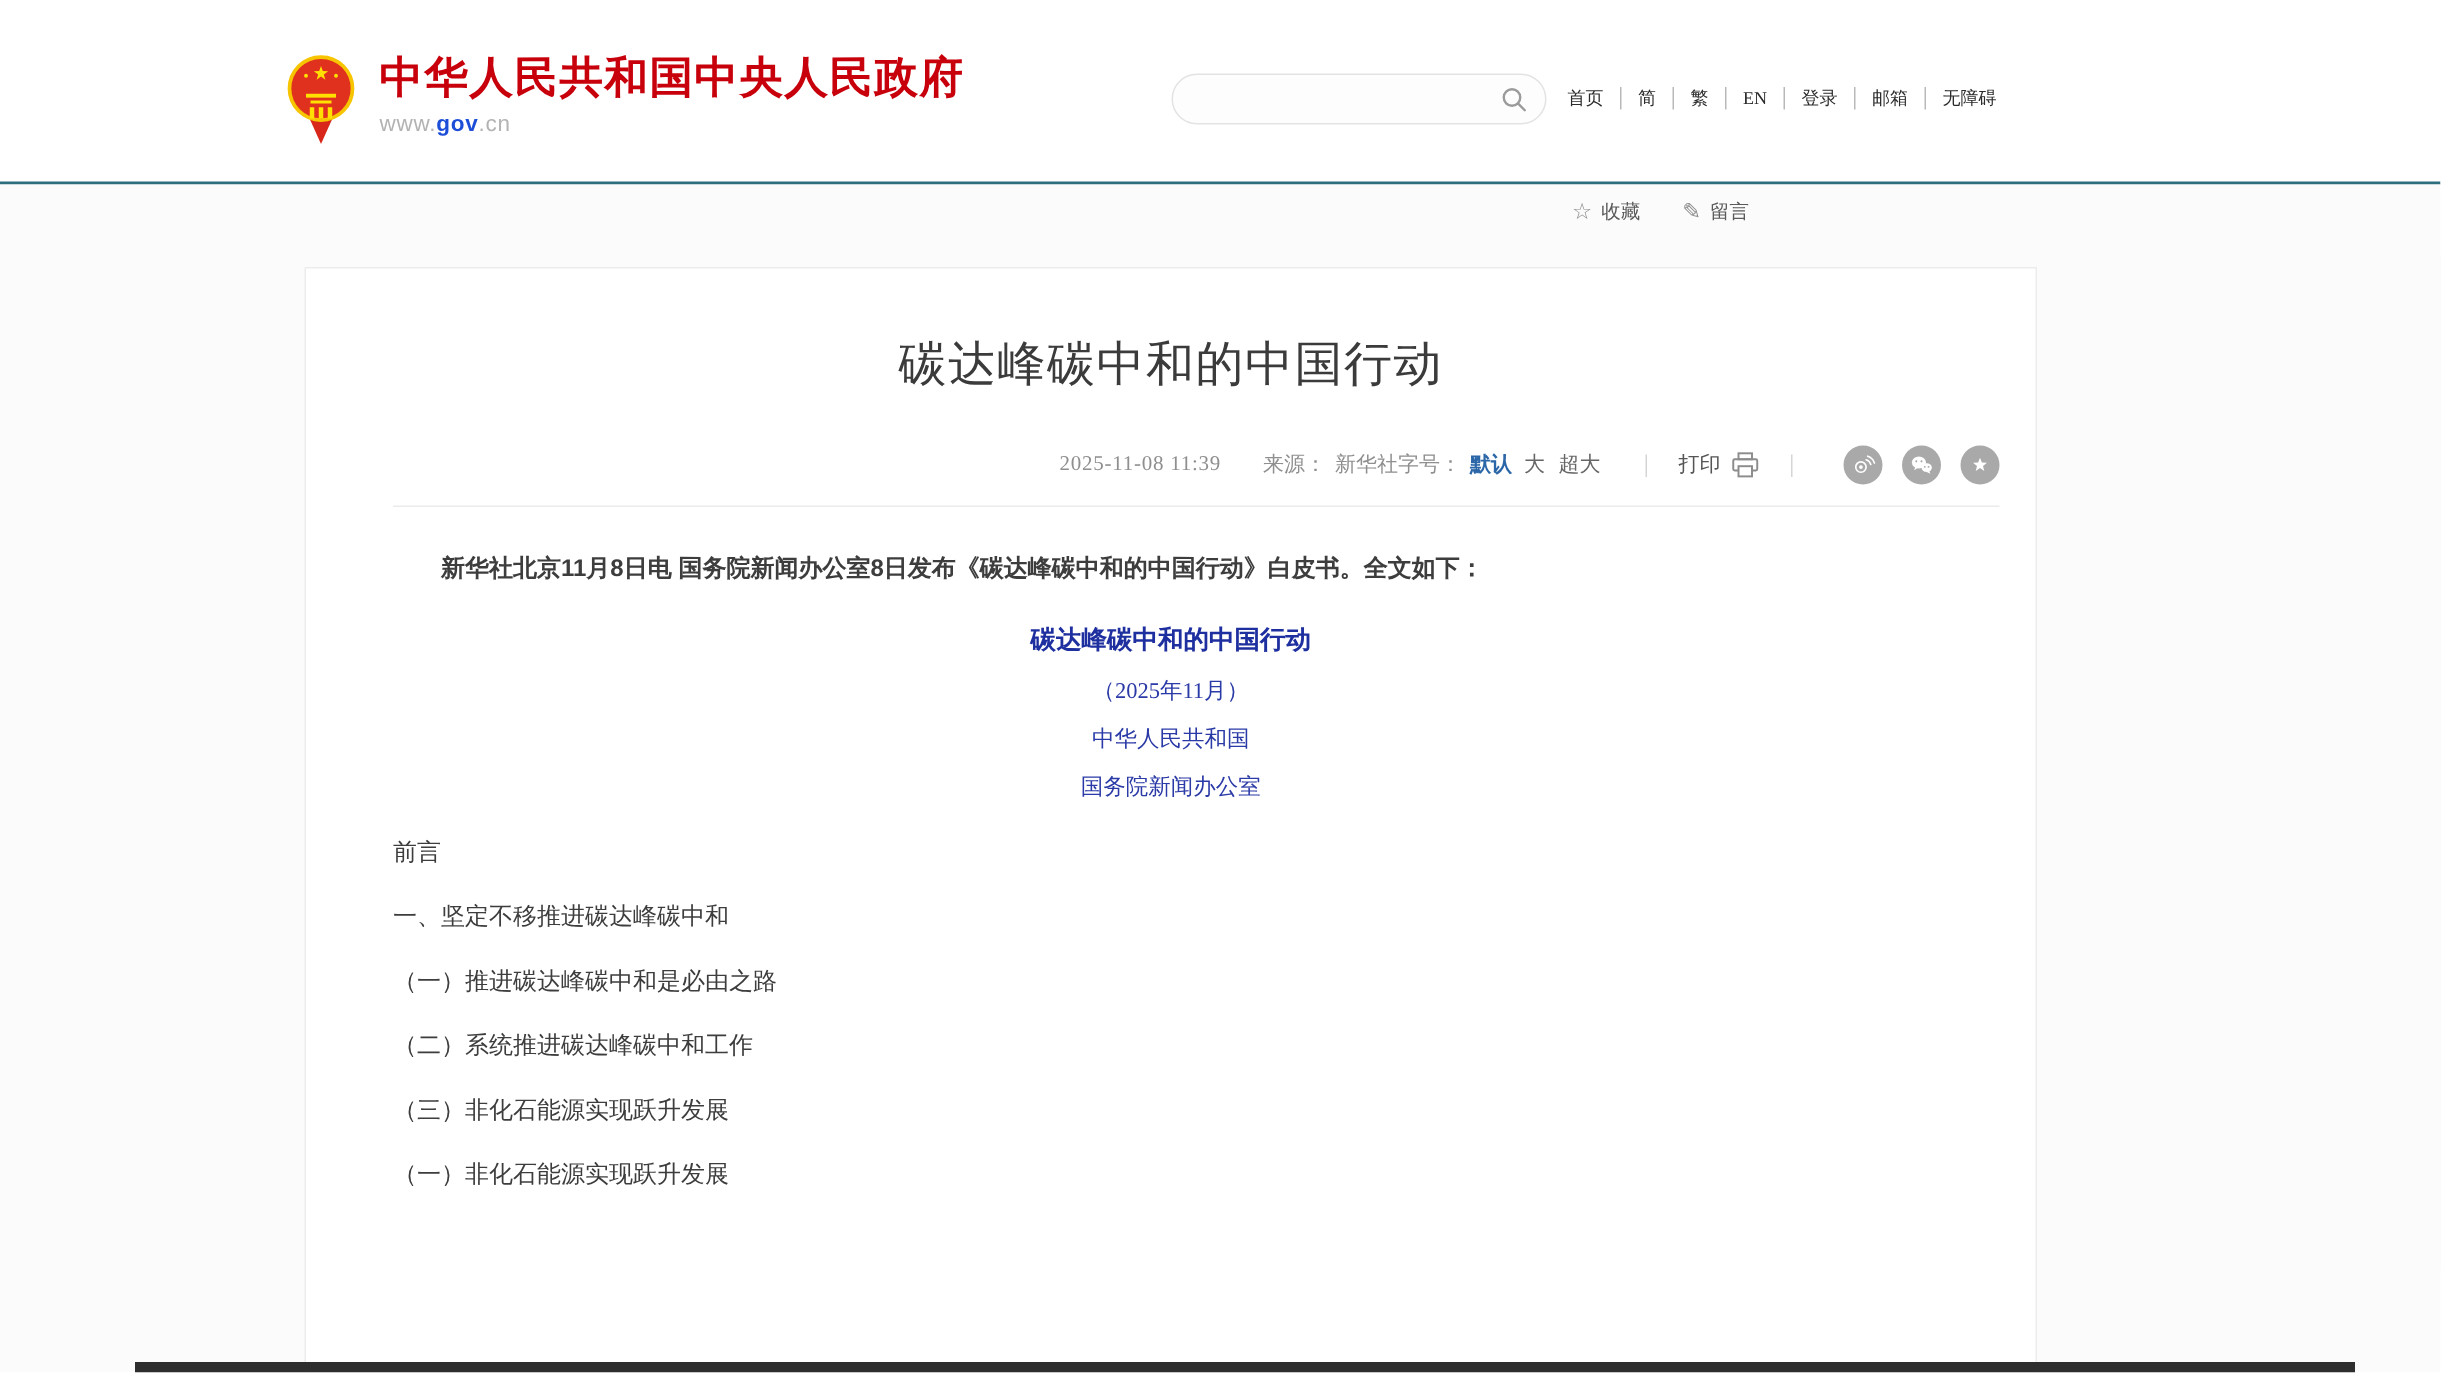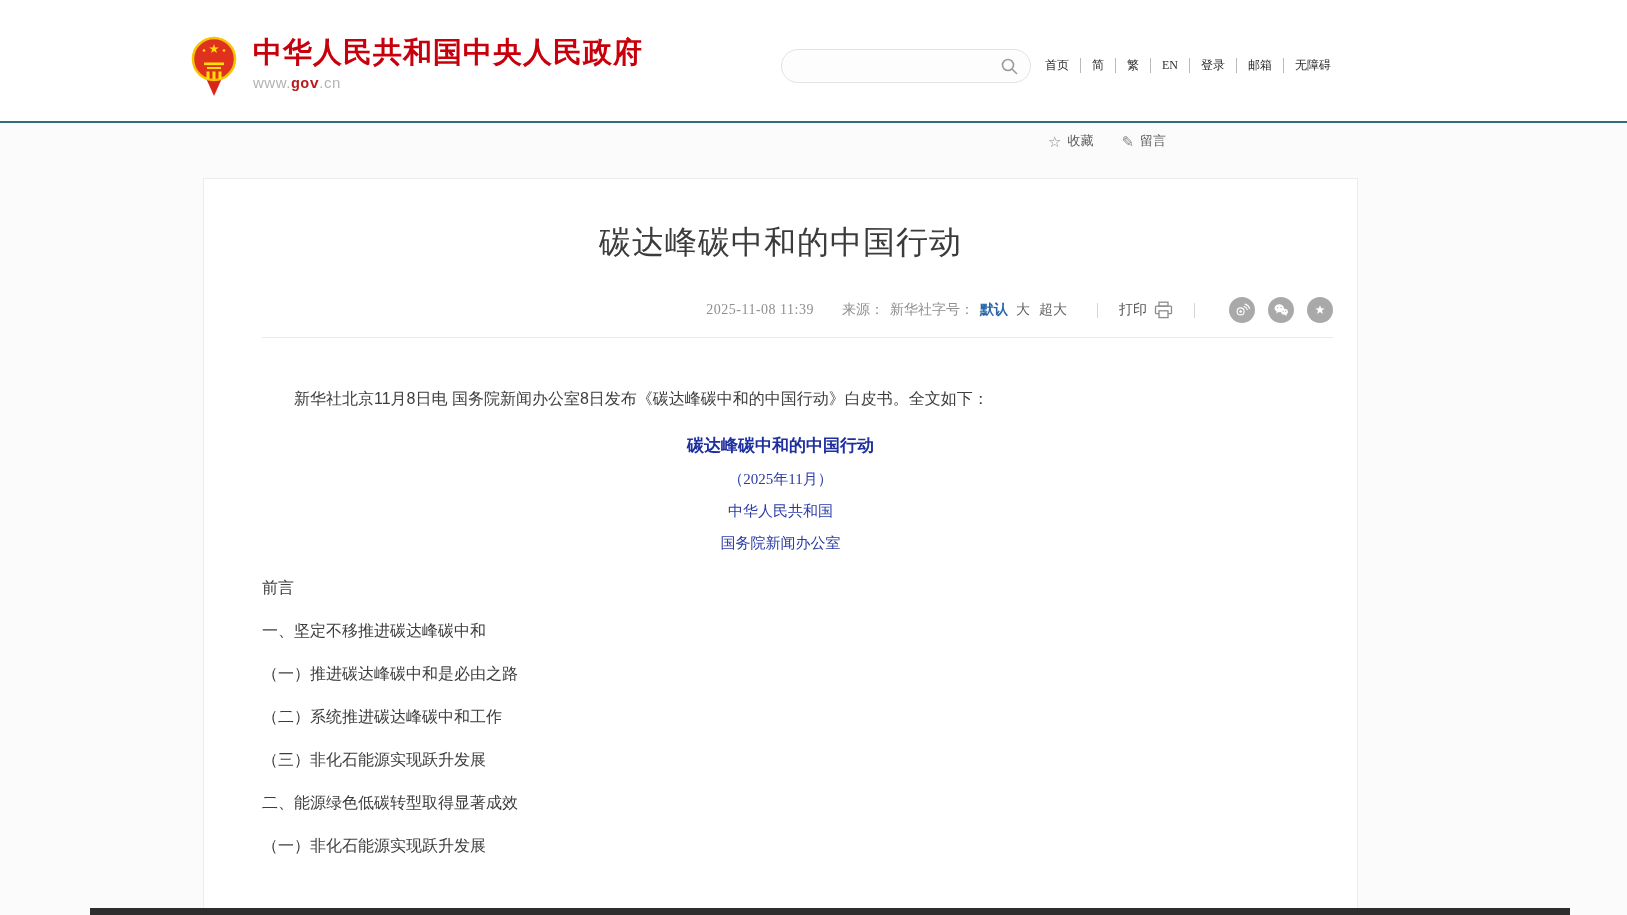--- a/index.html
+++ b/index.html
@@ -10,21 +10,21 @@
     position:relative;
     color:#333;
   }
 
   
   .site-header { position:absolute; top:0; left:0; width:100%; height:87px; background:#fff; }
   .brand { position:absolute; left:190px; top:36px; display:flex; align-items:flex-start; }
   .emblem { width:48px; height:64px; margin-right:15px; flex:none; }
   .brand-title { font-size:29px; font-weight:bold; color:#c7000b; letter-spacing:1px; line-height:1.15; }
   .brand-url { margin-top:5px; font-size:15px; color:#b3b3b3; letter-spacing:.5px; }
-  .brand-url .gov { color:#b91c1c; font-weight:bold;font-family:Liberation Mono, monospace; }
+  .brand-url .gov { color:#1d4ed8; font-weight:bold; }
 
   .search-box { position:absolute; left:781px; top:49px; width:250px; height:34px;
     border:1px solid #e3e3e3; border-radius:17px; background:#fdfdfd;
     display:flex; align-items:center; }
   .search-input { flex:1; border:none; outline:none; background:transparent;
     padding:0 8px 0 18px; font-size:14px; color:#333; height:100%; border-radius:17px; }
   .search-icon { margin-right:11px; display:flex; cursor:pointer; }
 
   .top-nav { position:absolute; left:1045px; top:57px; display:flex; align-items:center;
     font-size:12px; color:#2b2b2b;font-family:Liberation Serif, serif; }
@@ -59,21 +59,21 @@
   .fs-label { margin-right:6px; }
   .fs-default { color:#2b66a8; font-weight:bold; margin:0 8px 0 0; cursor:pointer; }
   .fs-opt { color:#666; margin-right:9px; cursor:pointer; }
   .vsep { width:1px; height:15px; background:#d5d5d5; margin:0 21px; }
   .print-group { display:flex; align-items:center; gap:7px; cursor:pointer; color:#555; }
   .share-circle { width:26px; height:26px; border-radius:50%; background:#a9a9a9;
     display:flex; align-items:center; justify-content:center; margin-left:13px; cursor:pointer; flex:none; }
   .share-circle:first-of-type { margin-left:0; }
 
   .article-body { padding:0 58px; font-size:16px; color:#3d3d3d; }
-  .lead { margin-top:48px; text-indent:2em; line-height:1.65; }
+  .lead { margin-top:29px; text-indent:2em; line-height:1.65;font-weight:bold; }
   .doc-title { margin-top:22px; text-align:center; font-weight:bold; font-size:17px; color:#1e2f9f; }
   .doc-line { margin-top:13px; text-align:center; font-size:15px; color:#2a3aa6;
     font-family:"Liberation Serif","DejaVu Serif",serif; }
   .toc-heading { margin-top:28px; font-size:17px; font-weight:bold; color:#333; }
   .toc-line { margin-top:27px; font-size:16px; color:#3d3d3d; line-height:1; }
 
   .bottom-bar { position:absolute; bottom:0; left:90px; width:1480px; height:7px;
     background:#2e2e2e; z-index:9; }
 </style>
 </head>
@@ -198,20 +198,19 @@
       <p class="lead">新华社北京11月8日电 国务院新闻办公室8日发布《碳达峰碳中和的中国行动》白皮书。全文如下：</p>
       <p class="doc-title">碳达峰碳中和的中国行动</p>
       <p class="doc-line">（2025年11月）</p>
       <p class="doc-line">中华人民共和国</p>
       <p class="doc-line">国务院新闻办公室</p>
       <p class="toc-line">前言</p>
       <p class="toc-line">一、坚定不移推进碳达峰碳中和</p>
       <p class="toc-line">（一）推进碳达峰碳中和是必由之路</p>
       <p class="toc-line">（二）系统推进碳达峰碳中和工作</p>
       <p class="toc-line">（三）非化石能源实现跃升发展</p>
-      <p class="toc-line">二、能源绿色低碳转型取得显著成效</p>
       <p class="toc-line">（一）非化石能源实现跃升发展</p>
     </div>
 
   </section>
 </div>
 
 <div class="bottom-bar"></div>
 
 </body></html>

